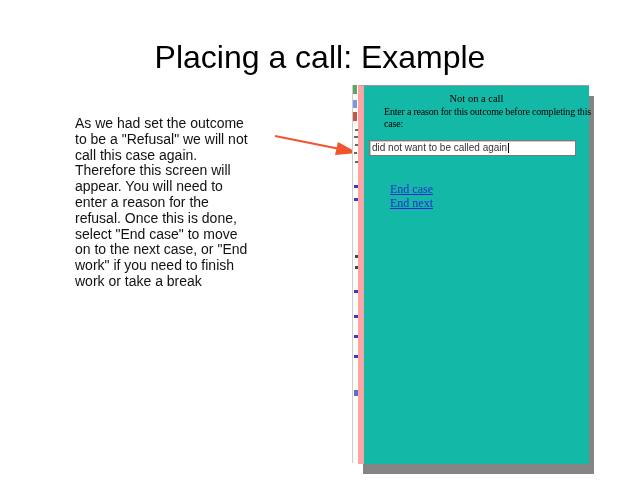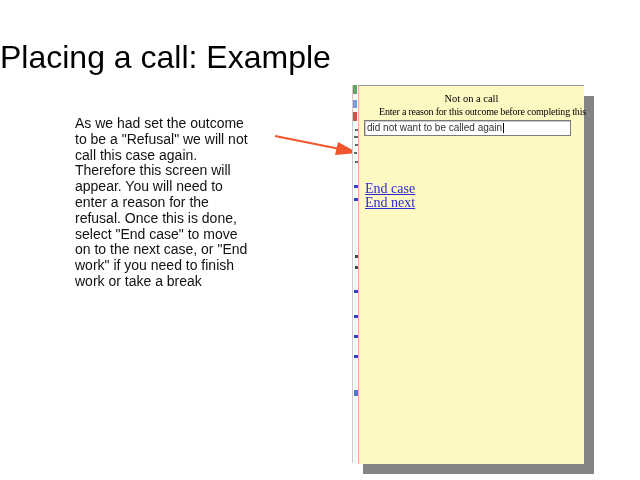--- a/index.html
+++ b/index.html
@@ -15,21 +15,21 @@
     position: relative;
     width: 640px;
     height: 480px;
     background: #ffffff;
   }
   .slide-title {
     position: absolute;
     top: 38px;
     left: 0;
     width: 640px;
-    text-align: left;
+    text-align: center;
     font-size: 32px;
     font-weight: 400;
     color: #000000;
     letter-spacing: 0px;
     line-height: 38px;
     margin: 0;
     font-family: "Liberation Sans", sans-serif;
   }
   .body-text {
     position: absolute;
@@ -62,22 +62,22 @@
     background: #fbfbf8;
   }
   .frag { position: absolute; }
   .dialog {
     position: absolute;
     left: 5px;
     top: 0;
     width: 225px;
     height: 378px;
     border-top: 1px solid #999999;
-    border-left: 1px solid #fca5a5;
-    background: #fef9c3;
+    border-left: 6px solid #fca5a5;
+    background: #14b8a6;
     text-decoration: underline;
   }
   .dialog-title {
     position: absolute;
     top: 7px;
     left: 0;
     width: 100%;
     text-align: center;
     font-family: "Liberation Serif", serif;
     font-size: 10.5px;
@@ -91,21 +91,21 @@
     font-family: "Liberation Serif", serif;
     font-size: 10px;
     letter-spacing: -0.2px;
     line-height: 12px;
     color: #000000;
     white-space: pre-line;
   }
   .reason-input {
     position: absolute;
     left: 5px;
-    top: 34px;
+    top: 54px;
     width: 203px;
     height: 14px;
     background: #ffffff;
     border: 1px solid #7a7a7a;
     box-shadow: inset 1px 1px 0 #c8c8c8;
     font-family: "Liberation Sans", sans-serif;
     font-size: 10px;
     color: #333333;
     line-height: 14px;
     padding-left: 2px;
@@ -121,25 +121,26 @@
     margin-left: 1px;
   }
   .dialog-links {
     position: absolute;
     left: 6px;
     top: 96px;
   }
   .dialog-link {
     display: block;
     font-family: "Liberation Serif", serif;
-    font-size: 14px;
+    font-size: 12px;
     line-height: 14px;
     color: #2a2ad4;
     text-decoration: underline;
     cursor: pointer;
+    margin-left: 20px;
   }
   .arrow-svg {
     position: absolute;
     left: 268px;
     top: 128px;
     width: 100px;
     height: 34px;
   }
 </style>
 </head>

